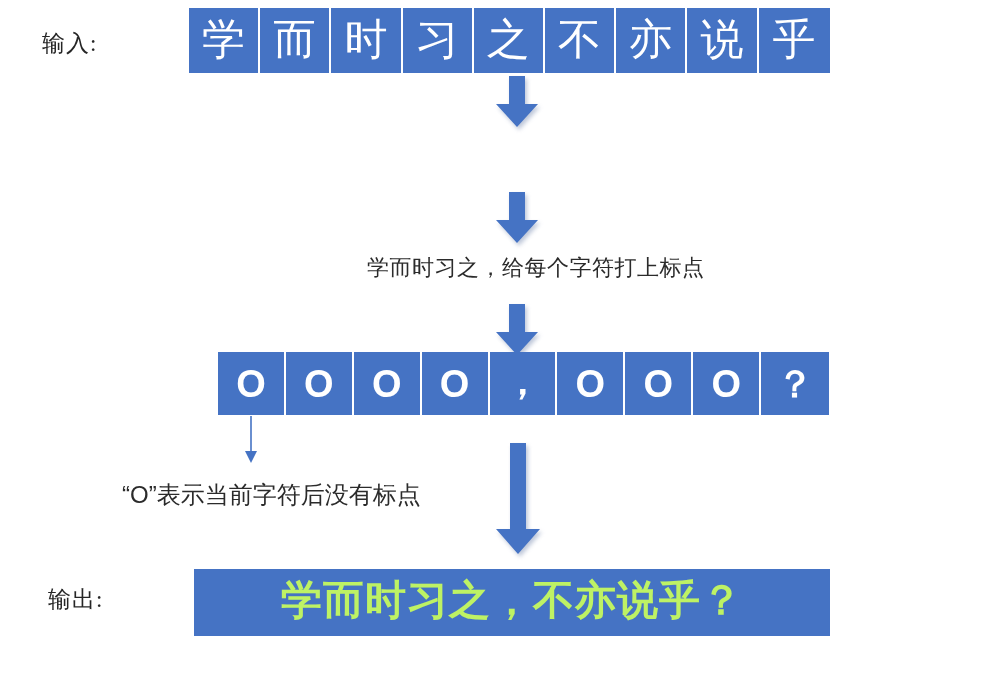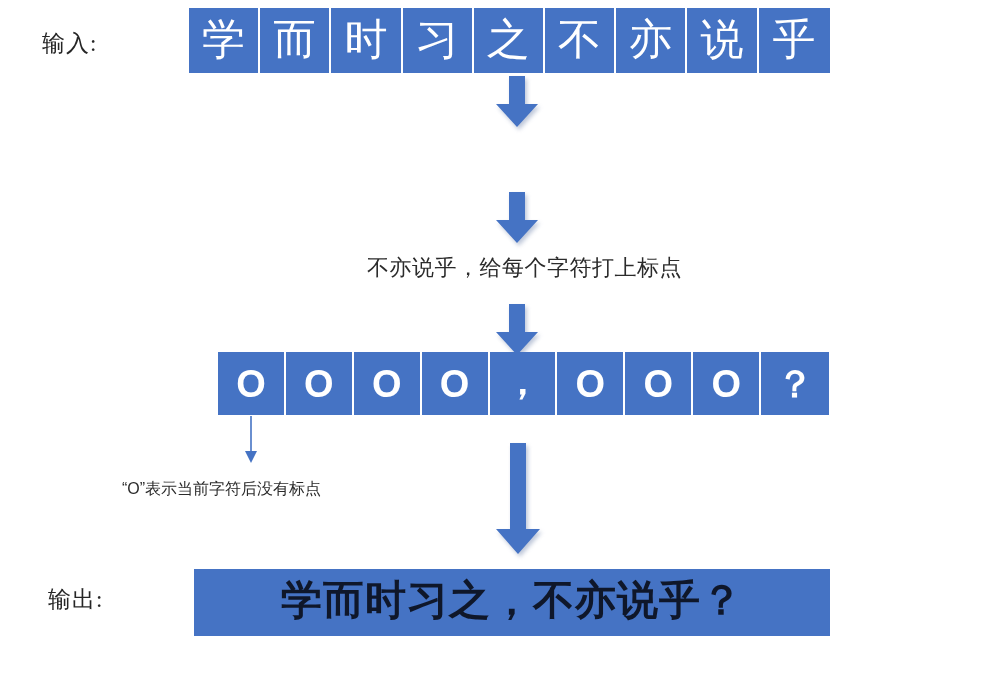--- a/index.html
+++ b/index.html
@@ -94,21 +94,21 @@
     height: 67px;
     background: #4573C4;
     display: flex;
     align-items: center;
     justify-content: center;
   }
   #output-text {
     font-family: "Liberation Serif", "DejaVu Serif", serif;
     font-size: 41px;
     font-weight: 700;
-    color: #0f172a;
+    color: #bef264;
     letter-spacing: 1px;
     line-height: 1;
     padding-bottom: 4px;
     white-space: nowrap;
   }
 
   
   .caption {
     position: absolute;
     font-family: "Liberation Serif", "DejaVu Serif", serif;
@@ -118,21 +118,21 @@
     letter-spacing: 0.5px;
   }
   #caption-encode  { left: 343px; top: 139px; }
   #caption-compute { left: 367px; top: 253px; }
 
   #caption-note {
     position: absolute;
     left: 122px;
     top: 479px;
     font-family: "Liberation Sans", "DejaVu Sans", sans-serif;
-    font-size: 16px;
+    font-size: 24px;
     color: #2b2b2b;
     white-space: nowrap;
   }
 
   
   .block-arrow {
     position: absolute;
     filter: drop-shadow(2px 3px 2px rgba(110,130,170,0.45));
   }
   #arrow-1 { left: 495px; top: 76px;  }
@@ -172,21 +172,21 @@
     </svg>
   </div>
 
 
   <div class="block-arrow" id="arrow-2">
     <svg width="44" height="52" viewBox="0 0 44 52">
       <polygon points="14,0 30,0 30,28 43,28 22,51 1,28 14,28" fill="#4573C4"></polygon>
     </svg>
   </div>
 
-  <div class="caption" id="caption-compute">不亦说乎，给每个字符打上标点</div>
+  <div class="caption" id="caption-compute">学而时习之，给每个字符打上标点</div>
 
   <div class="block-arrow" id="arrow-3">
     <svg width="44" height="52" viewBox="0 0 44 52">
       <polygon points="14,0 30,0 30,28 43,28 22,51 1,28 14,28" fill="#4573C4"></polygon>
     </svg>
   </div>
 
   <div class="strip" id="encoded-strip">
     <div class="cell">O</div>
     <div class="cell">O</div>

